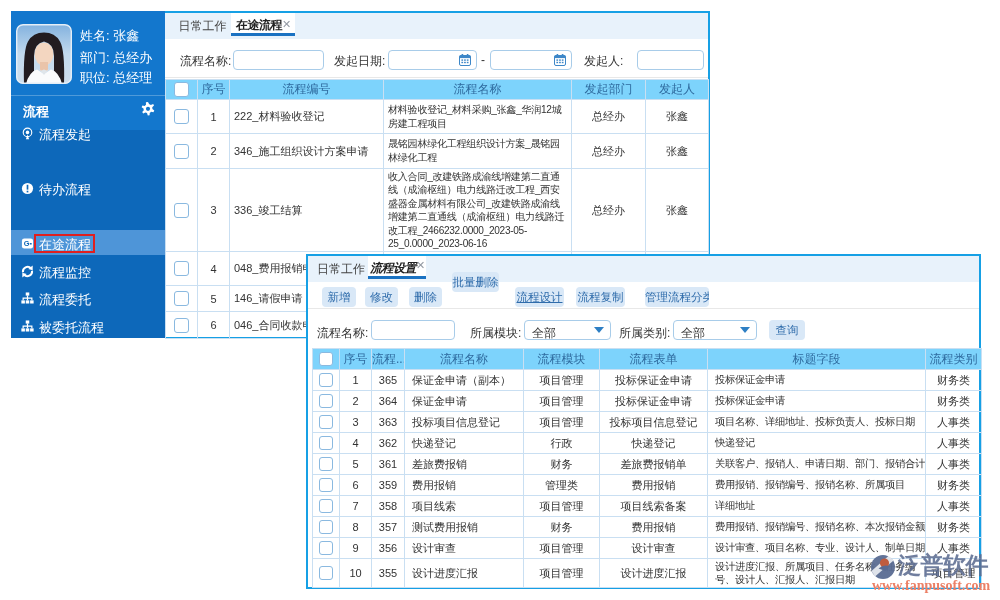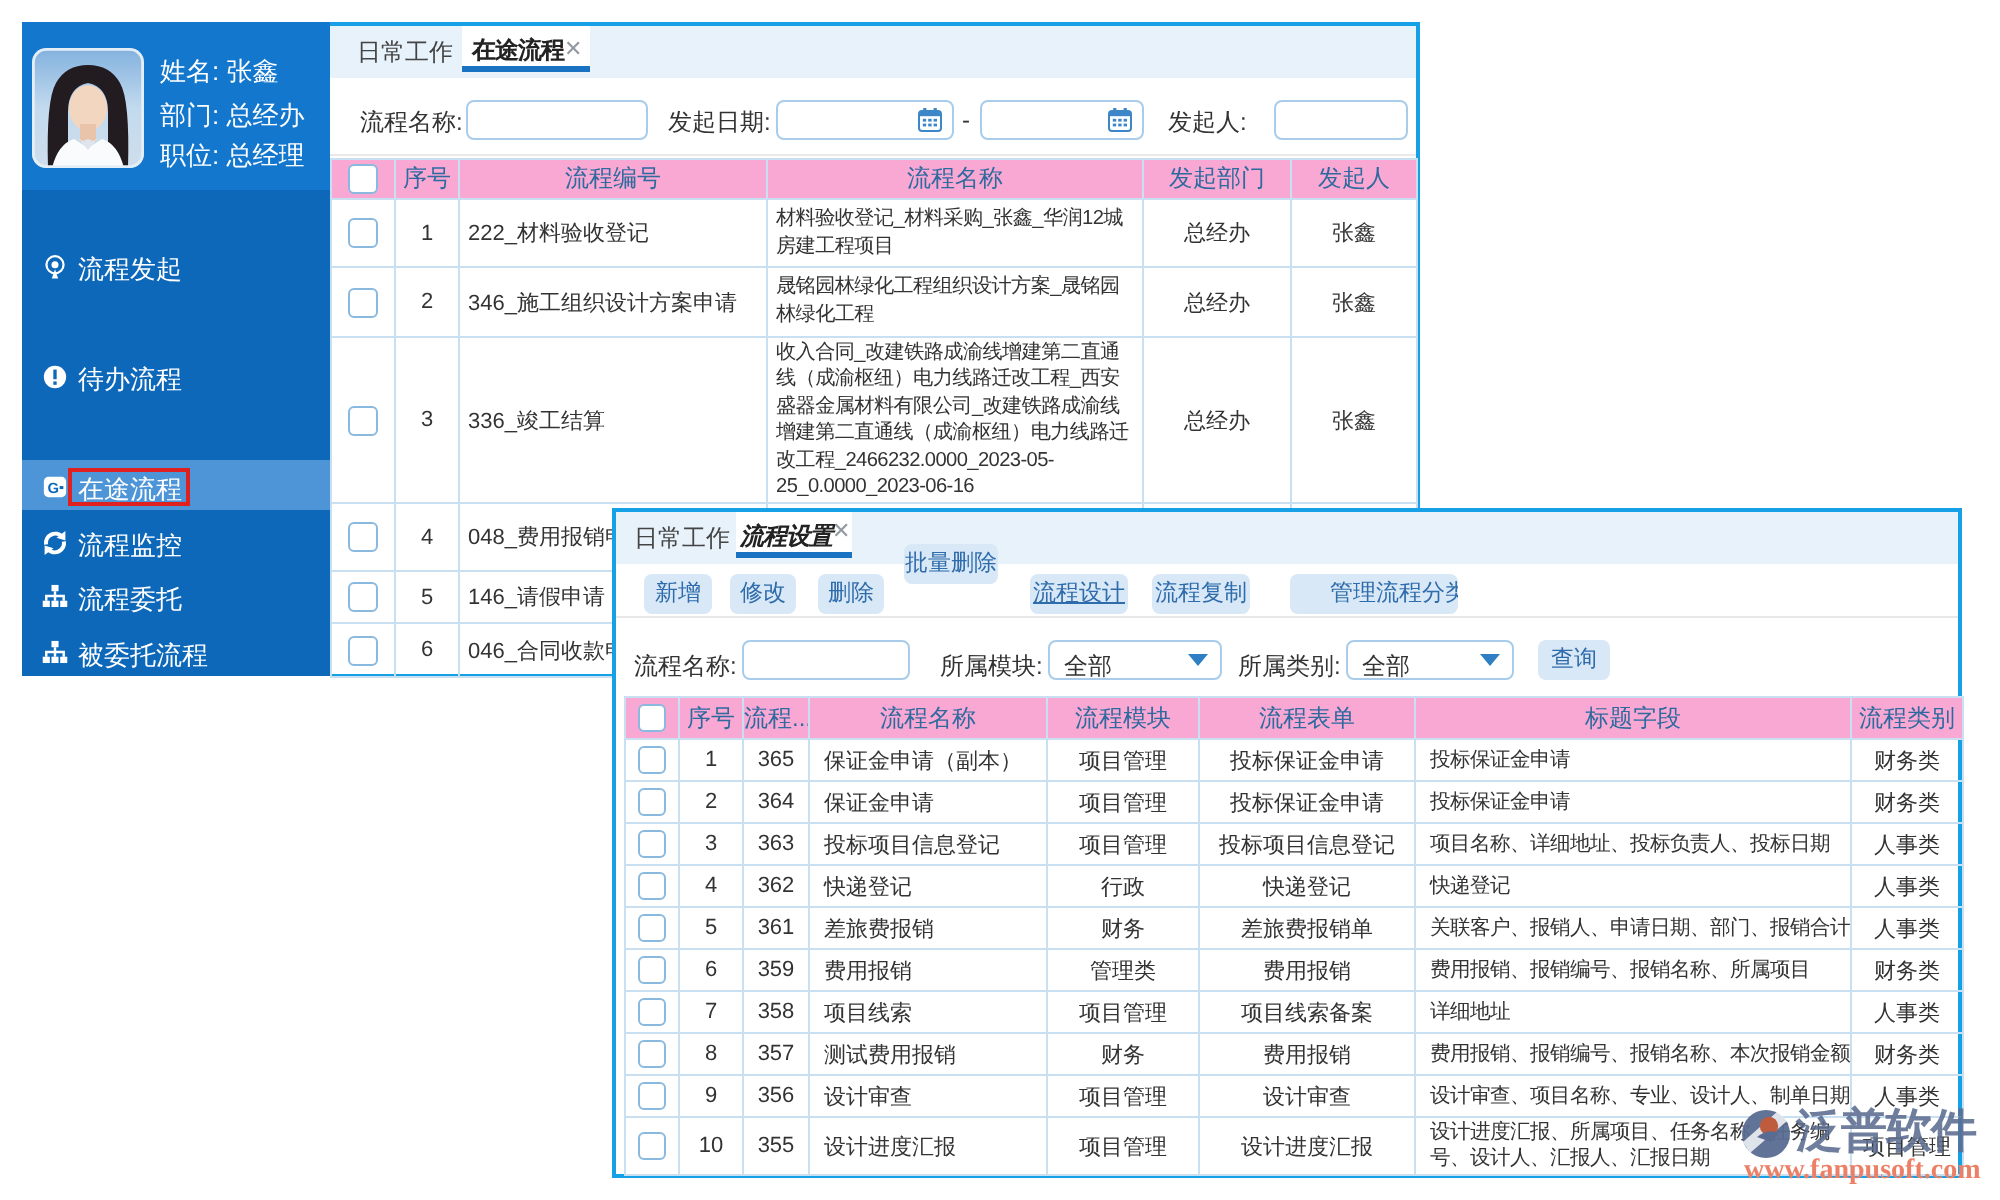--- a/index.html
+++ b/index.html
@@ -20,21 +20,21 @@
 .tabbar{position:absolute;left:0;top:0;right:0;height:26px;background:#e8f2fb;}
 .tab{position:absolute;top:0;height:26px;font-size:12px;color:#444;text-align:center;line-height:26px;white-space:nowrap;}
 .tabact{position:absolute;top:0;height:23px;background:#fff;border-bottom:3px solid #1a72c2;font-size:12px;font-weight:bold;color:#222;text-align:center;line-height:25px;white-space:nowrap;letter-spacing:-0.5px;}
 .tclose{position:absolute;font-size:11px;color:#949aa3;}
 .flabel{position:absolute;font-size:12px;color:#333;white-space:nowrap;}
 .finput{position:absolute;height:20px;background:#fff;border:1px solid #a8cce9;border-radius:4px;box-sizing:border-box;}
 .btn{position:absolute;height:20px;background:#d9e8f7;border-radius:4px;color:#2f6cab;font-size:11.5px;text-align:center;line-height:20px;white-space:nowrap;overflow:hidden;}
 .sep{position:absolute;left:0;right:0;height:1px;background:#e8e8e8;}
 table{border-collapse:collapse;table-layout:fixed;font-size:11px;color:#333;}
 td,th{border:1px solid #c9dff2;padding:0;overflow:hidden;white-space:nowrap;}
-th{background:#f9a8d4;color:#2e6a9e;font-weight:normal;font-size:12px;}
+th{background:#7dd3fc;color:#2e6a9e;font-weight:normal;font-size:12px;}
 td.l{text-align:left;padding-left:7px;}
 td.t{text-align:left;padding-left:7px;font-size:10.3px;letter-spacing:-0.3px;}
 #backwin td.l{padding-left:4px;}
 td.c,th{text-align:center;}
 .cb{display:inline-block;width:13px;height:13px;border:1px solid #8ab9e0;border-radius:3px;background:#fff;vertical-align:middle;}
 .cal{position:absolute;top:4px;width:12px;height:12px;}
 .ddtri{position:absolute;width:0;height:0;border-left:5px solid transparent;border-right:5px solid transparent;border-top:6px solid #2e7fc4;}
 #wm{left:848px;top:544px;width:150px;height:52px;pointer-events:none;z-index:50;}
 #wmtext{position:absolute;left:50px;top:8px;font-size:23px;font-weight:bold;color:rgba(92,108,145,0.88);letter-spacing:-0.5px;white-space:nowrap;line-height:26px;}
 #wmurl{position:absolute;left:24px;top:34px;font-size:14px;font-weight:bold;color:#ec8066;font-family:"Liberation Serif",serif;white-space:nowrap;}
@@ -60,20 +60,27 @@
         <path fill-rule="evenodd" d="M8 60 Q7 26 12 17.5 Q17 8.5 28 8.5 Q39 8.5 44 17.5 Q49 26 48 60 Z M18 60 L18 32 Q18 19.5 28 17.5 Q38 19.5 38 32 L38 60 Z" fill="#221c20"></path>
         <rect x="24" y="38" width="8" height="9" fill="#eac4aa"></rect>
         <path d="M10 60 Q13 48 21 45.5 L28 50 L35 45.5 Q43 48 46 60 Z" fill="#fafbfc"></path>
         <path d="M23 45 L28 51 L33 45 L30.5 46.5 L28 45.5 L25.5 46.5 Z" fill="#dfe5ea"></path>
         <rect x="0.7" y="0.7" width="54.6" height="58.6" rx="6.5" fill="none" stroke="#e4eef7" stroke-width="1.4"></rect>
       </g>
     </svg>
     <div class="ptxt" style="top:16px">姓名: 张鑫</div>
     <div class="ptxt" style="top:38px">部门: 总经办</div>
     <div class="ptxt" style="top:58px">职位: 总经理</div>
+  </div>
+  <div class="abs" id="mhead">
+    <div style="position:absolute;left:12px;top:7px;color:#fff;font-size:13px;font-weight:bold;">流程</div>
+    <svg style="position:absolute;right:10px;top:6px" width="14" height="14" viewBox="0 0 14 14">
+      <path fill="#fff" d="M7 0 L8.2 2.2 A5 5 0 0 1 9.8 2.9 L12.2 2 L13 3.5 L11.2 5.3 A5 5 0 0 1 11.4 7 L13.3 8.6 L12.4 10.2 L10 9.7 A5 5 0 0 1 8.7 10.9 L8.6 13.3 L6.8 13.4 L6 11.1 A5 5 0 0 1 4.4 10.5 L2.2 11.6 L1.2 10.1 L2.8 8.2 A5 5 0 0 1 2.5 6.6 L0.6 5.2 L1.4 3.5 L3.8 3.9 A5 5 0 0 1 5 2.7 L4.9 0.3 Z"></path>
+      <circle cx="7" cy="6.8" r="2.1" fill="#1377cd"></circle>
+    </svg>
   </div>
   <div id="selbg"></div>
   <div id="selred"></div>
 
   <div class="mitem" style="top:109px">
       <svg class="ic" viewBox="0 0 14 14">
         <circle cx="7" cy="5.8" r="4.6" stroke="#fff" fill="none" stroke-width="1.2"></circle>
         <circle cx="7" cy="5.8" r="1.9" fill="#fff"></circle>
         <path d="M7 8.2 L8.7 13.2 L5.3 13.2 Z" fill="#fff"></path>
       </svg>
@@ -244,21 +251,21 @@
     <div class="tab" style="left:4px;width:58px;">日常工作</div>
     <div class="tabact" style="left:60px;width:58px;padding-right:8px;box-sizing:border-box;font-style:italic;">流程设置</div>
     <div class="tclose" style="left:108px;top:3px;">✕</div>
   </div>
   <div class="btn" style="left:14px;top:31px;width:34px;">新增</div>
   <div class="btn" style="left:57px;top:31px;width:33px;">修改</div>
   <div class="btn" style="left:101px;top:31px;width:33px;">删除</div>
   <div class="btn" style="left:144px;top:16px;width:47px;">批量删除</div>
   <div class="btn" style="left:207px;top:31px;width:49px;text-decoration:underline;">流程设计</div>
   <div class="btn" style="left:268px;top:31px;width:49px;">流程复制</div>
-  <div class="btn" style="left:337px;top:31px;width:64px;padding-left:20px;">管理流程分类</div>
+  <div class="btn" style="left:337px;top:31px;width:64px;">管理流程分类</div>
   <div class="sep" style="top:52px;"></div>
   <div class="flabel" style="left:9px;top:69px;">流程名称:</div>
   <div class="finput" style="left:63px;top:64px;width:84px;"></div>
   <div class="flabel" style="left:162px;top:69px;">所属模块:</div>
   <div class="finput" style="left:216px;top:64px;width:87px;"></div>
   <div class="flabel" style="left:224px;top:69px;">全部</div>
   <div class="ddtri" style="left:286px;top:71px;"></div>
   <div class="flabel" style="left:311px;top:69px;">所属类别:</div>
   <div class="finput" style="left:365px;top:64px;width:84px;"></div>
   <div class="flabel" style="left:373px;top:69px;">全部</div>

